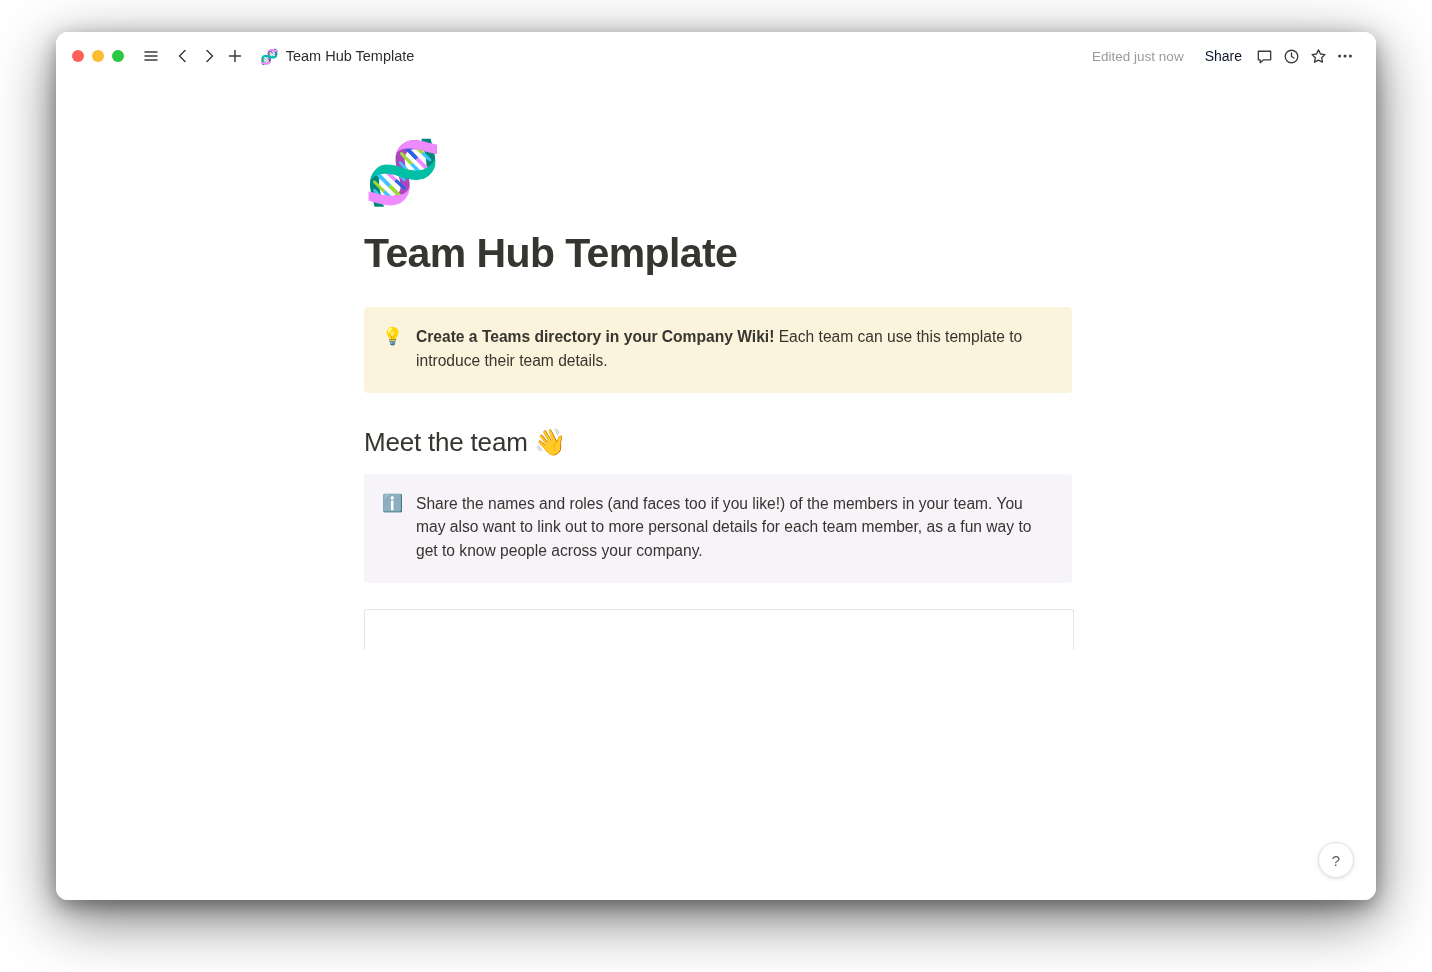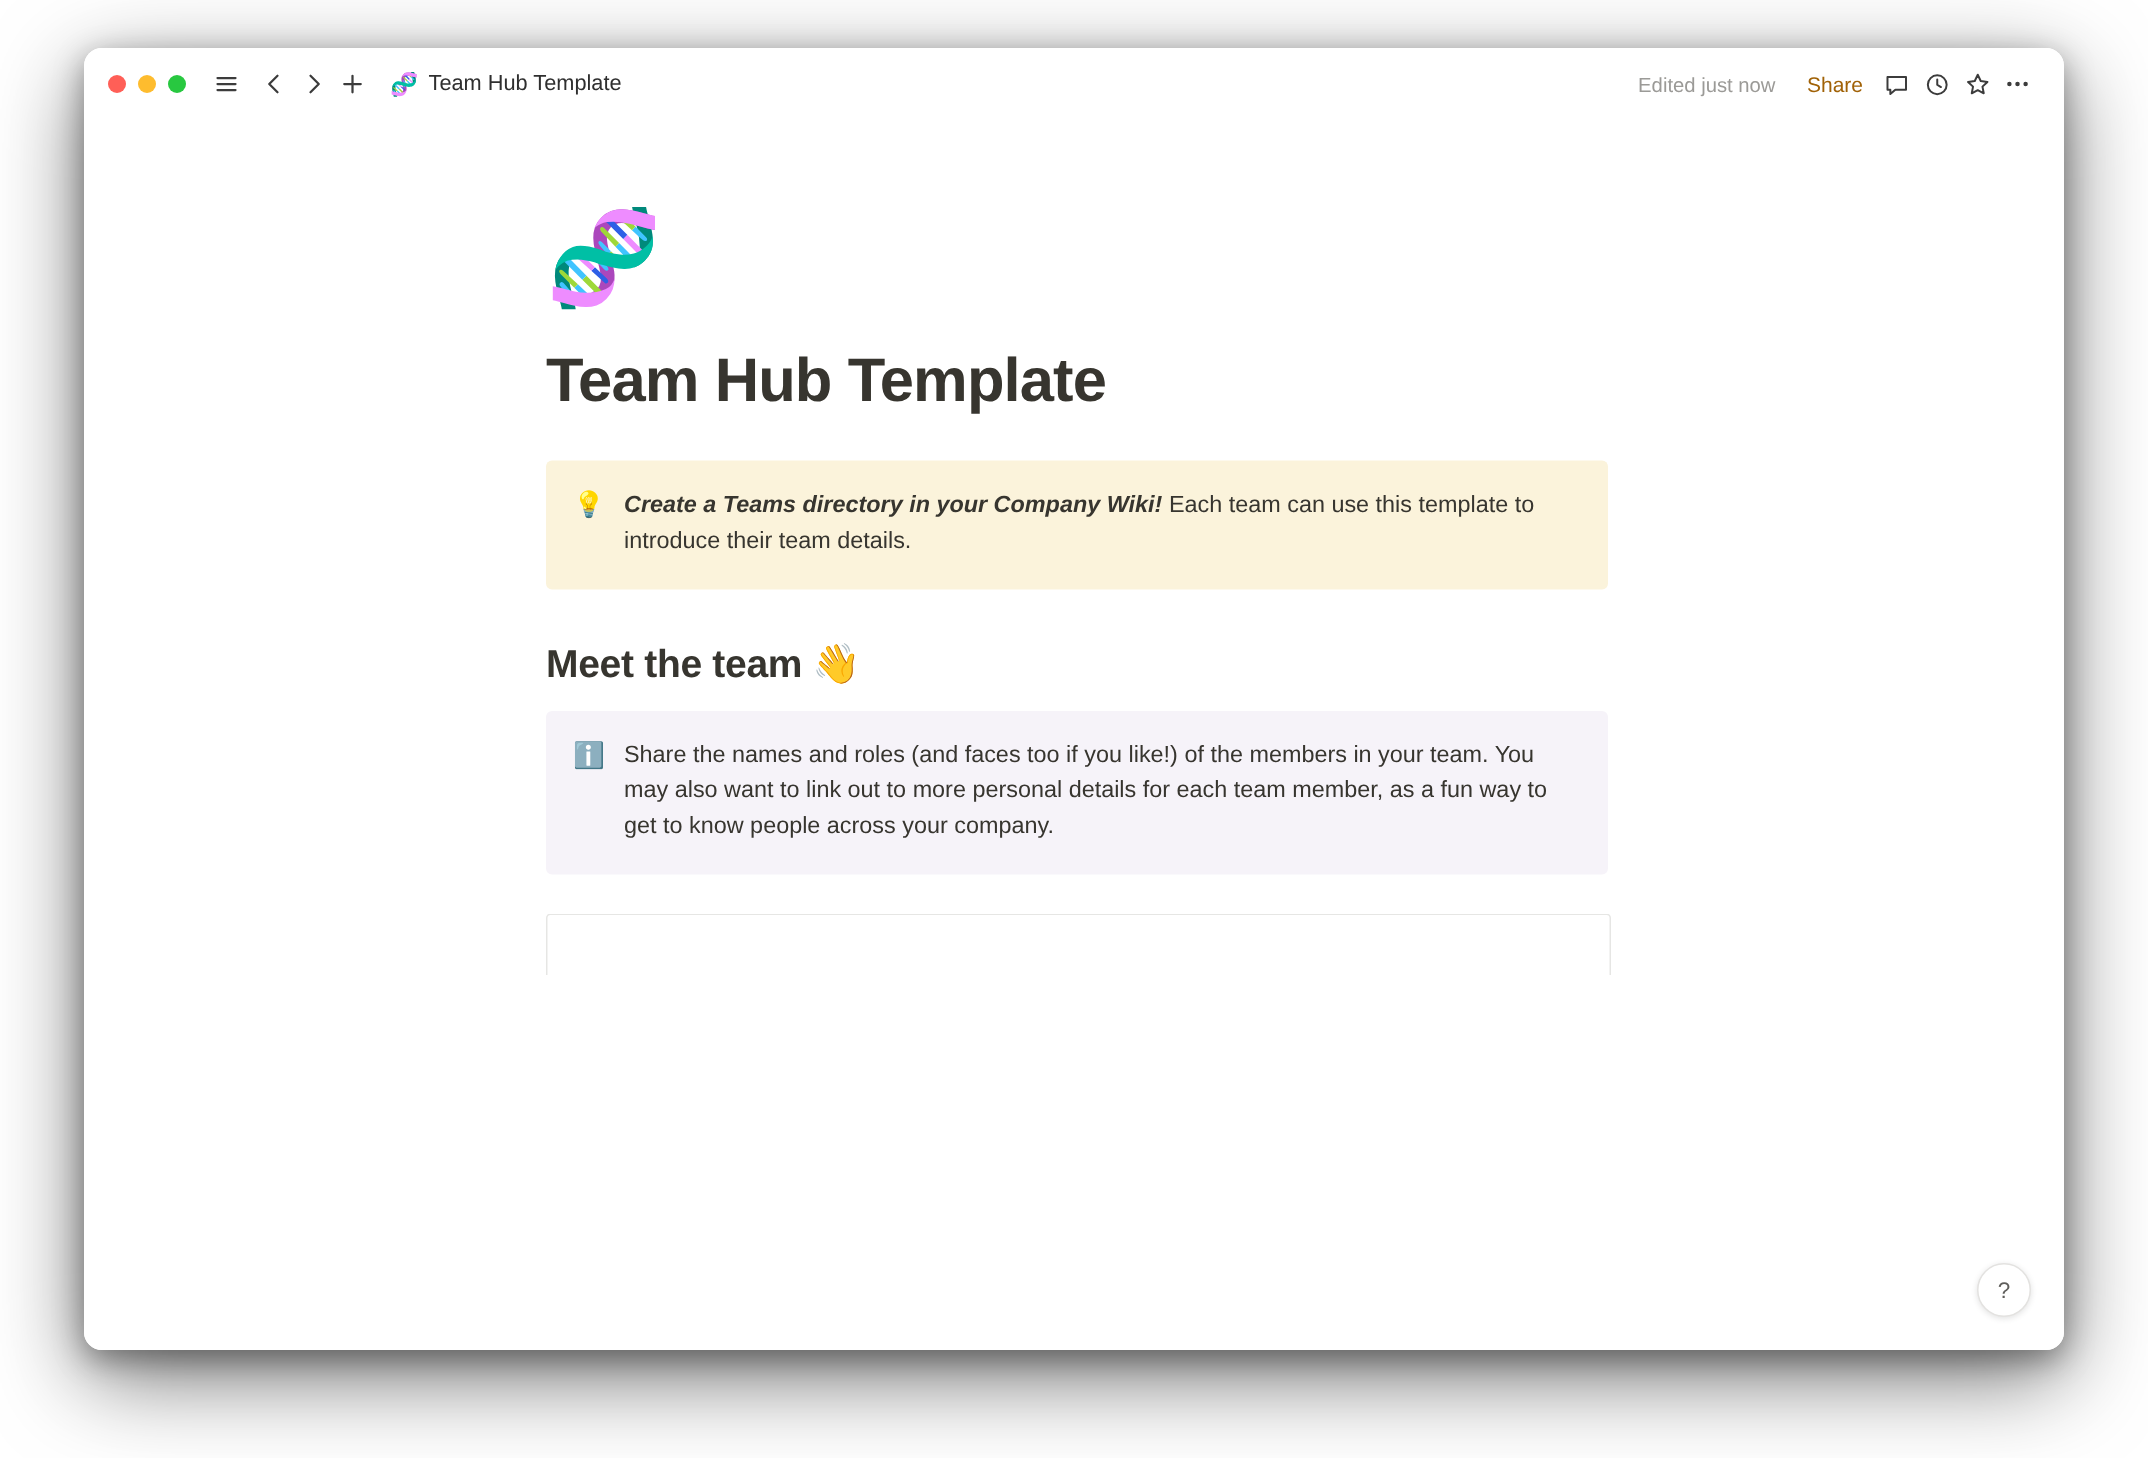--- a/index.html
+++ b/index.html
@@ -77,21 +77,21 @@
     gap: 1px;
   }
   .edited {
     font-size: 13.5px;
     color: #9b9a97;
     margin-right: 12px;
     white-space: nowrap;
   }
   .share {
     font-size: 14px;
-    color: #a16207;
+    color: #0f172a;
     padding: 4px 8px;
     border-radius: 4px;
     white-space: nowrap;
     font-weight: 500;
   }
 
   
   .page {
     position: relative;
     height: 820px;
@@ -137,26 +137,26 @@
     text-align: center;
   }
   .callout-body { flex: 1; }
   .callout-body p {
     margin: 0;
     font-size: 15.6px;
     line-height: 1.52;
     color: #37352f;
   }
   .callout-body p + p { margin-top: 18px; }
-  .callout-body strong { font-weight: 700; font-style: italic; }
+  .callout-body strong { font-weight: 700; }
   .callout.purple .callout-body p { }
 
   h2.section {
     font-size: 26px;
-    font-weight: 700;
+    font-weight: 400;
     color: #37352f;
     margin: 34px 0 16px 0;
     letter-spacing: -0.2px;
   }
 
   .next-block {
     margin-top: 26px;
     width: 708px;
     height: 40px;
     border: 1px solid #e6e6e4;

